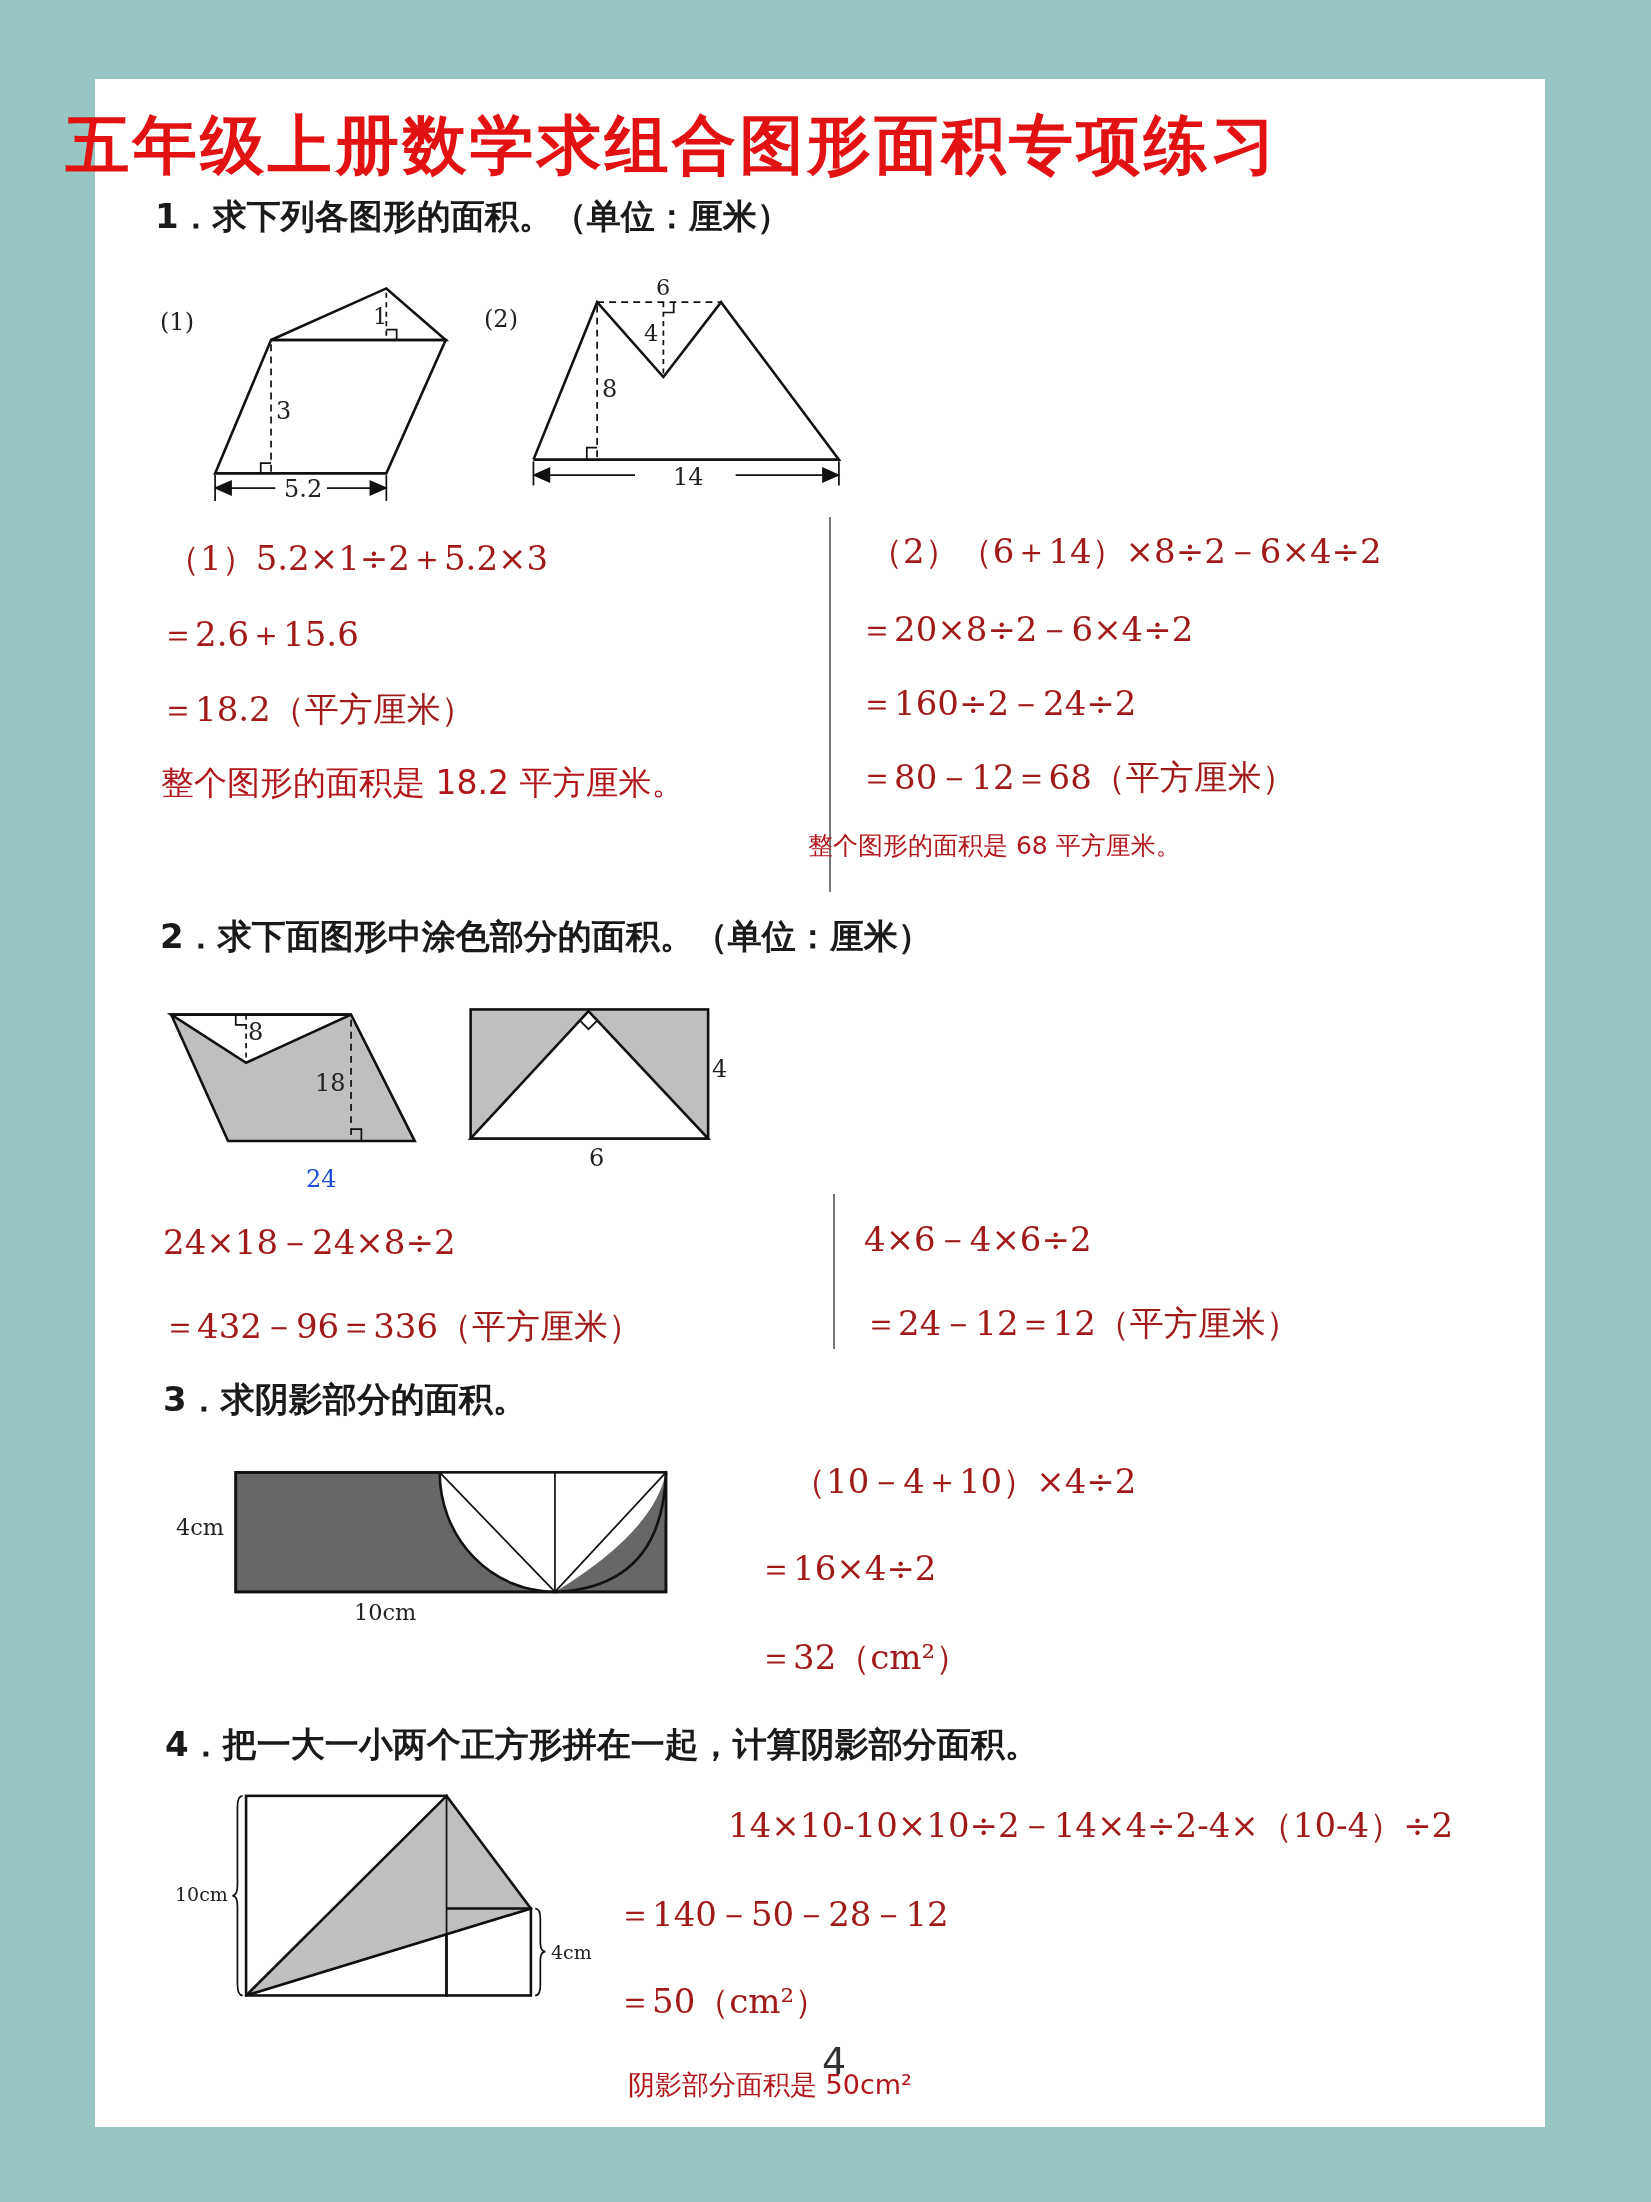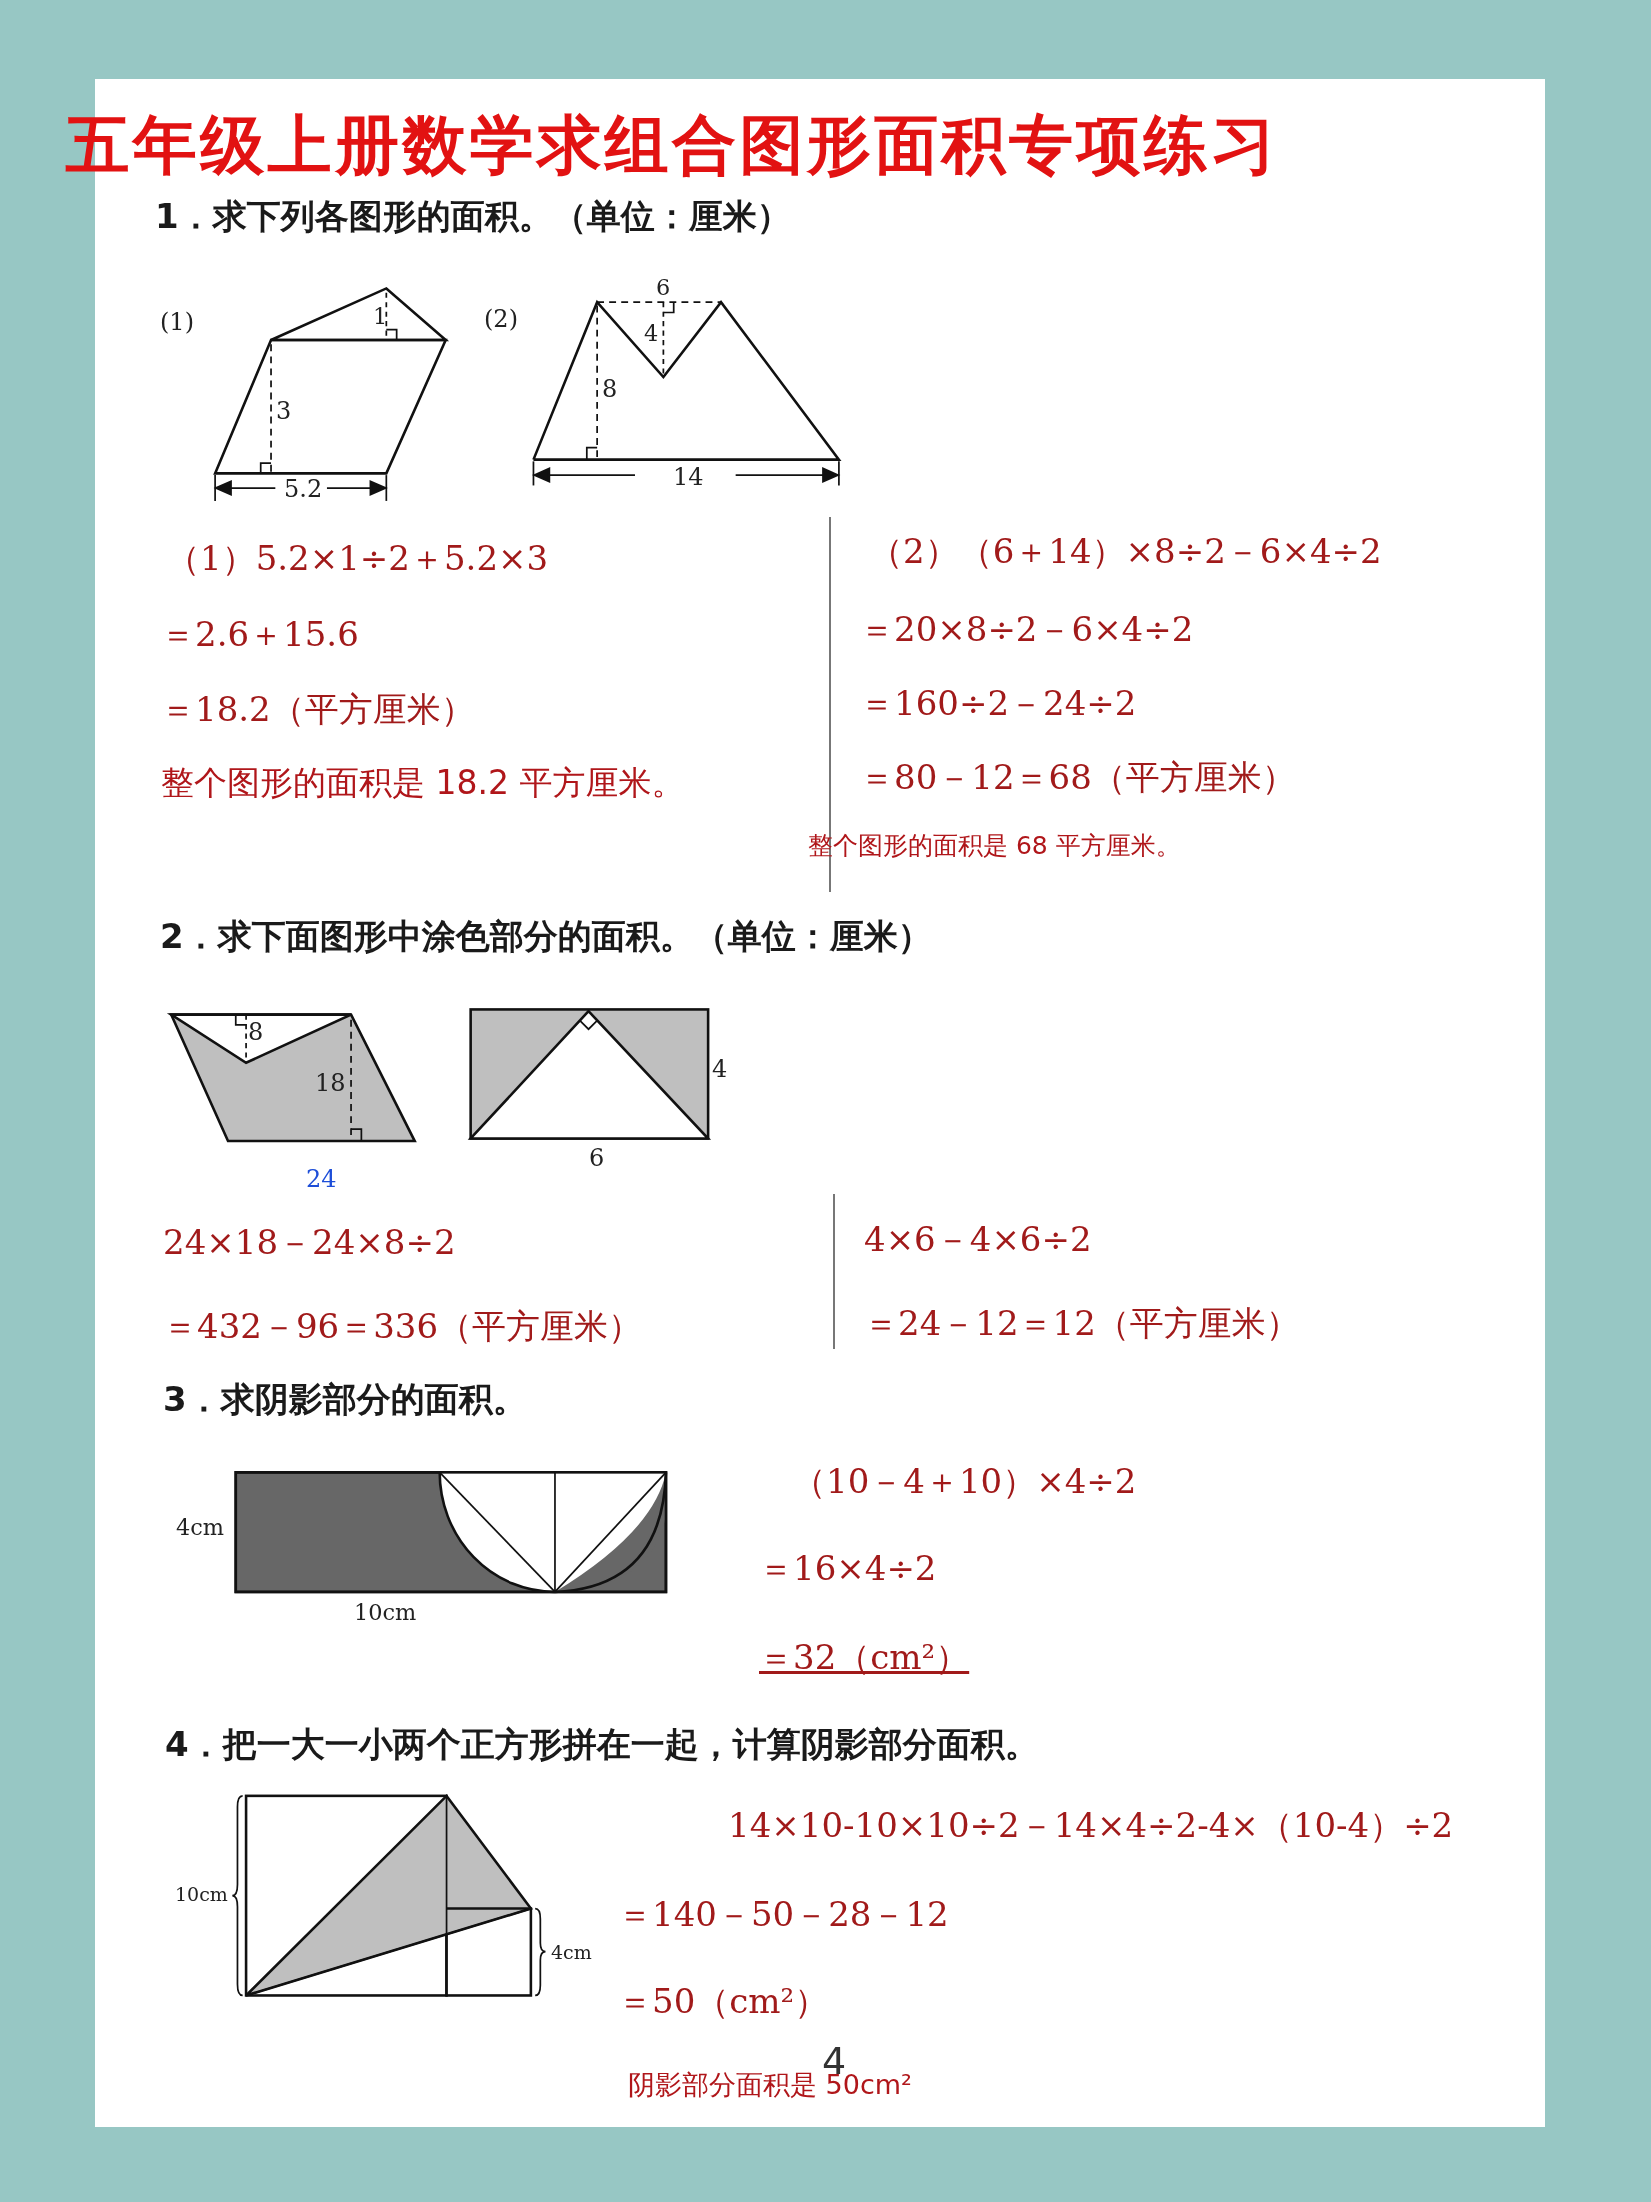--- a/index.html
+++ b/index.html
@@ -127,21 +127,21 @@
 <div class="abs ans" style="left:163px;top:1304px;text-align:right;">＝432－96＝336（平方厘米）</div>
 <div class="divider" style="left:833px;top:1194px;height:155px;"></div>
 <div class="abs ans" style="left:864px;top:1217px;">4×6－4×6÷2</div>
 <div class="abs ans" style="left:864px;top:1301px;">＝24－12＝12（平方厘米）</div>
 
 <div class="abs q" style="left:163px;top:1377px;">3．求阴影部分的面积。</div>
 <div class="abs" style="left:176px;top:1514px;font-size:22.4px;color:#222;">4cm</div>
 <div class="abs" style="left:354px;top:1599px;font-size:22.4px;color:#222;">10cm</div>
 <div class="abs ans" style="left:792px;top:1459px;">（10－4＋10）×4÷2</div>
 <div class="abs ans" style="left:759px;top:1546px;">＝16×4÷2</div>
-<div class="abs ans" style="left:759px;top:1635px;text-decoration:underline;">＝32（cm²）</div>
+<div class="abs ans" style="left:759px;top:1635px;">＝32（cm²）</div>
 
 <div class="abs q" style="left:165px;top:1722px;">4．把一大一小两个正方形拼在一起，计算阴影部分面积。</div>
 <div class="abs" style="left:175px;top:1883px;font-size:19px;color:#222;">10cm</div>
 <div class="abs" style="left:551px;top:1941px;font-size:19px;color:#222;">4cm</div>
 <div class="abs ans" style="left:692px;top:1803px;margin-left:36px;">14×10-10×10÷2－14×4÷2-4×（10-4）÷2</div>
 <div class="abs ans" style="left:618px;top:1892px;">＝140－50－28－12</div>
 <div class="abs ans" style="left:618px;top:1979px;">＝50（cm²）</div>
 <div class="abs pagenum" style="left:822px;top:2039px;">4</div>
 <div class="abs ans-b" style="left:628px;top:2067px;font-size:27px;">阴影部分面积是 50cm²</div>
 

